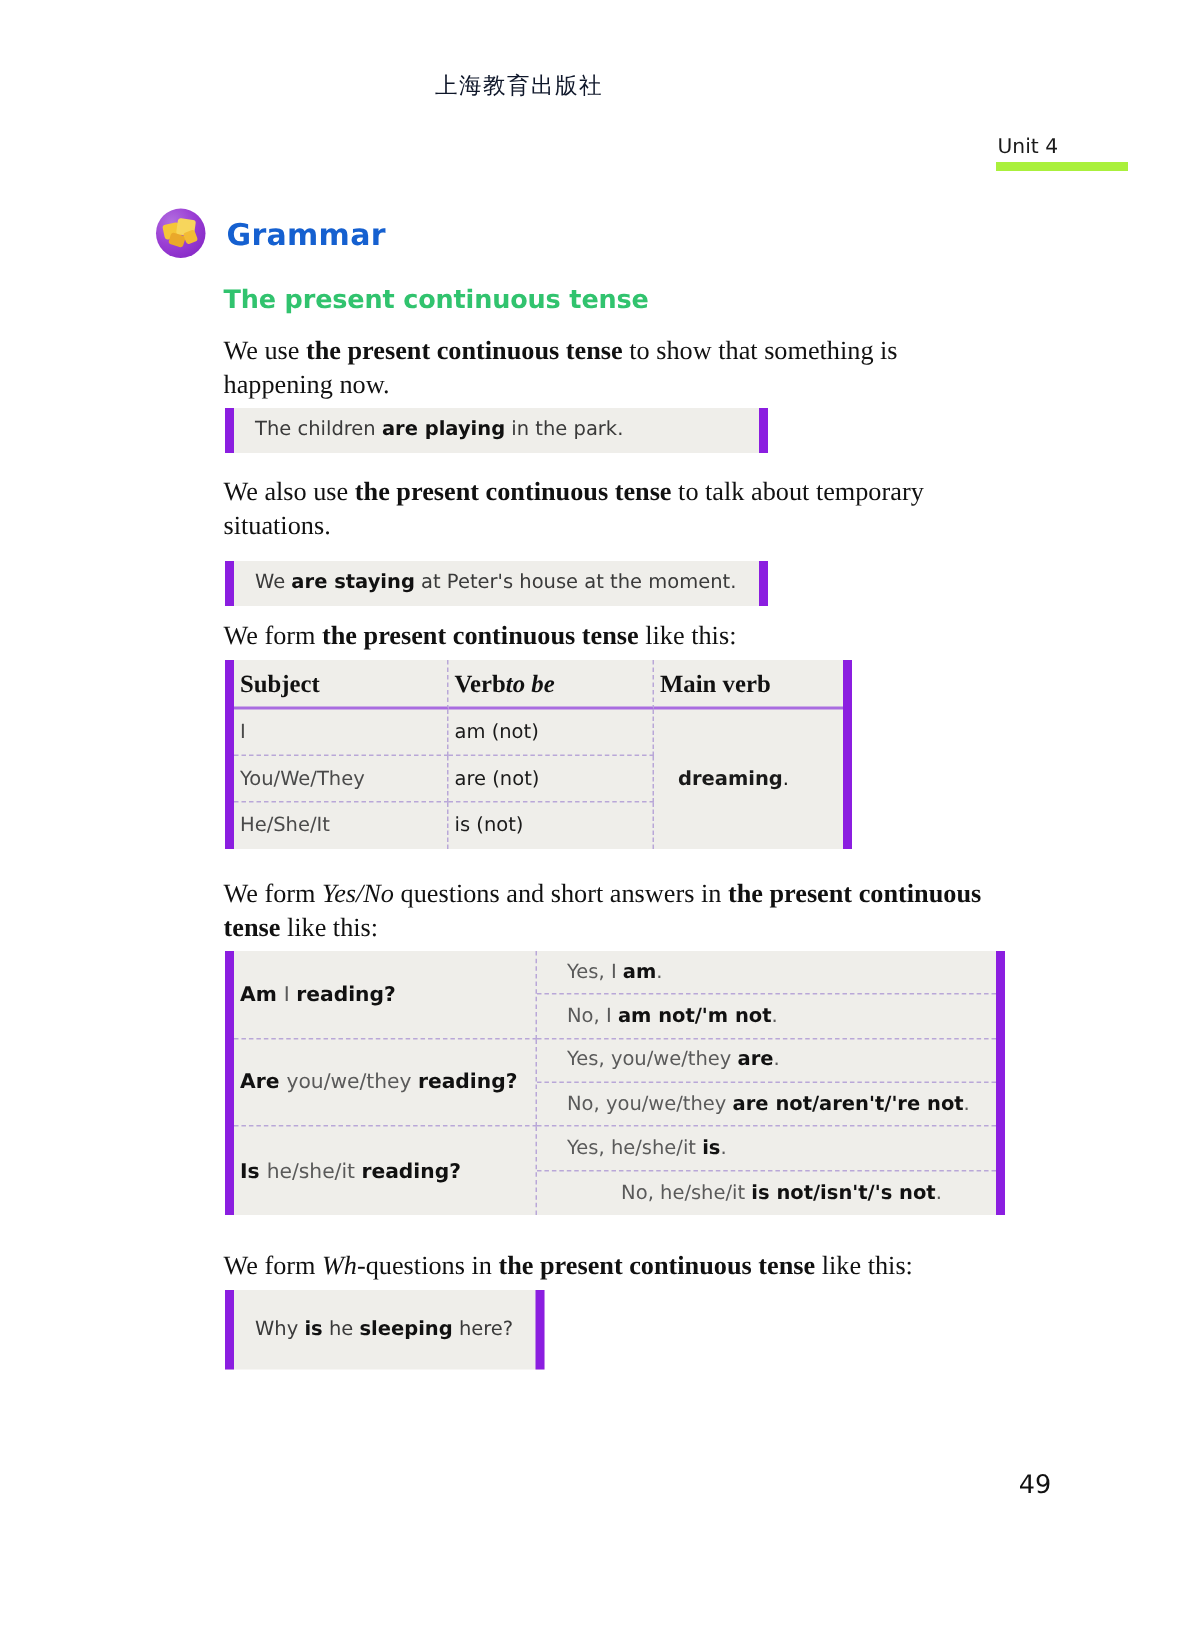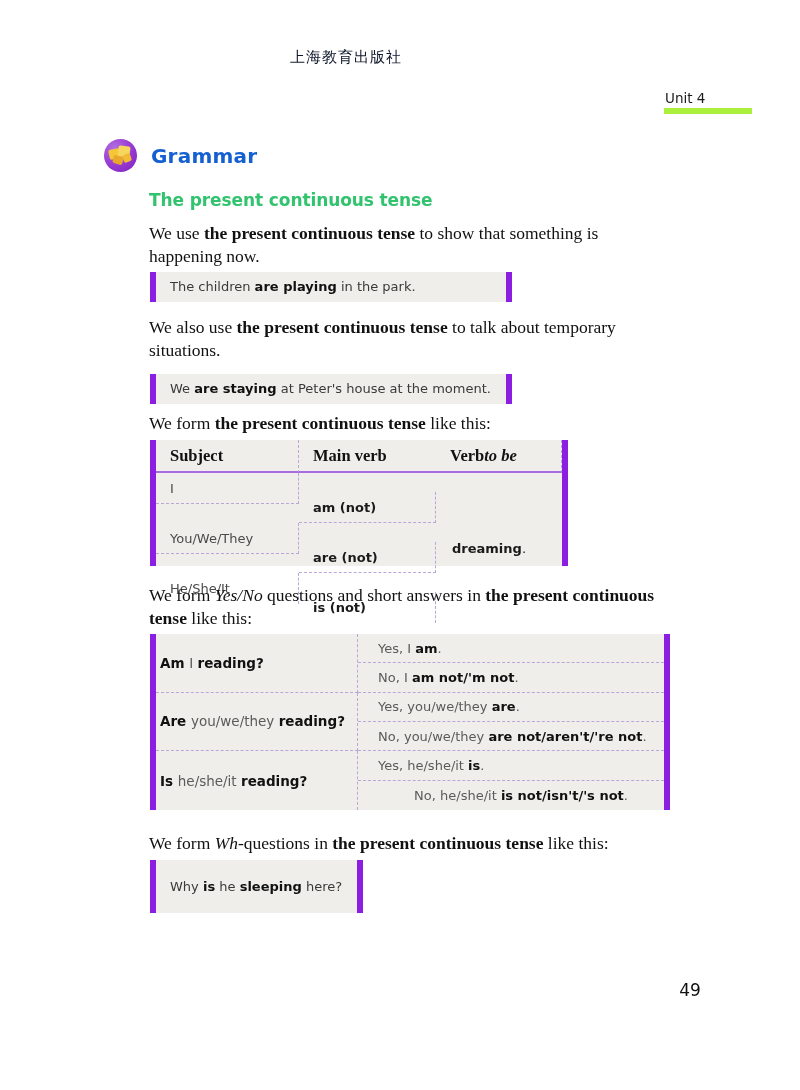--- a/index.html
+++ b/index.html
@@ -149,41 +149,41 @@
     border-left: 6px solid #8b1ee0;
     border-right: 6px solid #8b1ee0;
     box-sizing: border-box;
   }
   .ftable-grid {
     display: grid;
     grid-template-columns: 143px 137px 1fr;
     height: 100%;
   }
   .fcell {
-    padding: 6px 0 6px 14px;
+    padding: 6px 0 6px 4px;
     box-sizing: border-box;
     display: flex;
     align-items: center;
   }
   .fhead {
     font-family: "Liberation Serif", serif;
     font-weight: bold;
     font-size: 16.5px;
     color: #111111;
     border-bottom: 2px solid #a96ce0;
     height: 33px;
   }
   .fhead i { font-weight: bold; font-style: italic; }
   .fbody {
     font-family: "DejaVu Sans", sans-serif;
     font-size: 13px;
     color: #4a4a4a;
     height: 31px;
   }
-  .fbody.strongtxt { color: #1a1a1a; font-weight: bold; margin-top: 19px; }
+  .fbody.strongtxt { color: #1a1a1a; font-weight: normal; }
   .dash-b { border-bottom: 1px dashed #b9a7d8; }
   .dash-r { border-right: 1px dashed #b9a7d8; }
   .span3 {
     grid-row: 2 / span 3;
     grid-column: 3;
     font-family: "DejaVu Sans", sans-serif;
     font-size: 13px;
     font-weight: bold;
     color: #1a1a1a;
     display: flex;
@@ -281,25 +281,25 @@
     </div>
   </div>
 
   <div class="para" style="top:412px; width:500px;">
     <span>We form </span><b>the present continuous tense</b><span> like this:</span>
   </div>
 
   <div class="ftable" style="top:440px; left:150px; width:418px; height:126px;">
     <div class="ftable-grid">
       <div class="fcell fhead dash-r">Subject</div>
-      <div class="fcell fhead">Main verb</div>
       <div class="fcell fhead dash-r">
         <span>Verb </span>
           <i>to be</i>
       </div>
+      <div class="fcell fhead">Main verb</div>
 
       <div class="fcell fbody dash-r dash-b">I</div>
       <div class="fcell fbody strongtxt dash-r dash-b">am (not)</div>
       <div class="span3">
         <span>dreaming</span>
           <span class="light">.</span>
       </div>
 
       <div class="fcell fbody dash-r dash-b">You/We/They</div>
       <div class="fcell fbody strongtxt dash-r dash-b">are (not)</div>

